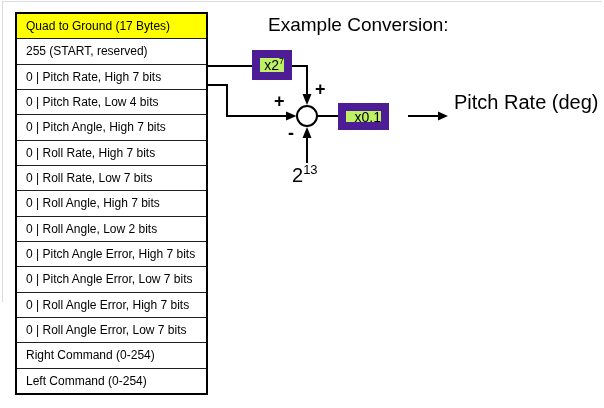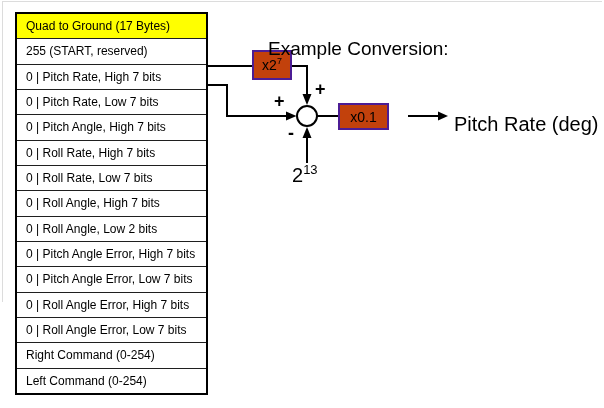--- a/index.html
+++ b/index.html
@@ -37,54 +37,54 @@
   .prow:last-child { border-bottom: none; }
   .prow.header { background: #ffff00; }
 
   
   .wires { position: absolute; left: 0; top: 0; }
 
   
   .gain-box {
     position: absolute;
     box-sizing: border-box;
-    border: 2px solid #4c1d95;
-    background: #c2410c;
-    display: flex; align-items: center; justify-content: center;
+    border: 8px solid #4c1d95;
+    background: #bef264;
+    display: flex; align-items: center; justify-content: flex-end;
     font-size: 14px;
   }
   .gain-box sup { font-size: 9px; line-height: 0; }
   #gain-high   { left: 252px; top: 50px;  width: 40px; height: 30px; }
   #gain-output { left: 338px; top: 103px; width: 51px; height: 27px; }
 
   
   .lbl { position: absolute; line-height: 1; }
-  .title-lbl  { left: 268px; top: 15px;  font-size: 19px; margin-top: 24px; }
+  .title-lbl  { left: 268px; top: 15px;  font-size: 19px; }
   .sign       { font-size: 18px; font-weight: bold; }
   #sign-top   { left: 315px; top: 80px;  }
   #sign-left  { left: 274px; top: 92px;  }
   #sign-bottom{ left: 288px; top: 124px; }
   .bias-lbl   { left: 292px; top: 165px; font-size: 20px; text-align: center; }
   .bias-lbl sup { font-size: 13px; line-height: 0; }
-  .output-lbl { left: 454px; top: 114px; font-size: 20px; white-space: nowrap; text-align: right; }
+  .output-lbl { left: 454px; top: 92px; font-size: 20px; white-space: nowrap; text-align: right; }
 </style>
 </head>
 <body>
 
 <div class="canvas">
 
   <div class="edge-top"></div>
   <div class="edge-left"></div>
 
   <div class="packet-table">
     <div class="prow header">Quad to Ground (17 Bytes)</div>
 
   <div class="prow">255 (START,  reserved)</div>
       <div class="prow">0 | Pitch Rate, High 7 bits</div>
-      <div class="prow">0 | Pitch Rate, Low 7 bits</div>
+      <div class="prow">0 | Pitch Rate, Low 4 bits</div>
       <div class="prow">0 | Pitch Angle, High 7 bits</div>
       <div class="prow">0 | Roll Rate, High 7 bits</div>
       <div class="prow">0 | Roll Rate, Low 7 bits</div>
       <div class="prow">0 | Roll Angle, High 7 bits</div>
       <div class="prow">0 | Roll Angle, Low 2 bits</div>
       <div class="prow">0 | Pitch Angle Error, High 7 bits</div>
       <div class="prow">0 | Pitch Angle Error, Low 7 bits</div>
       <div class="prow">0 | Roll Angle Error, High 7 bits</div>
       <div class="prow">0 | Roll Angle Error, Low 7 bits</div>
       <div class="prow">Right Command (0-254)</div>

